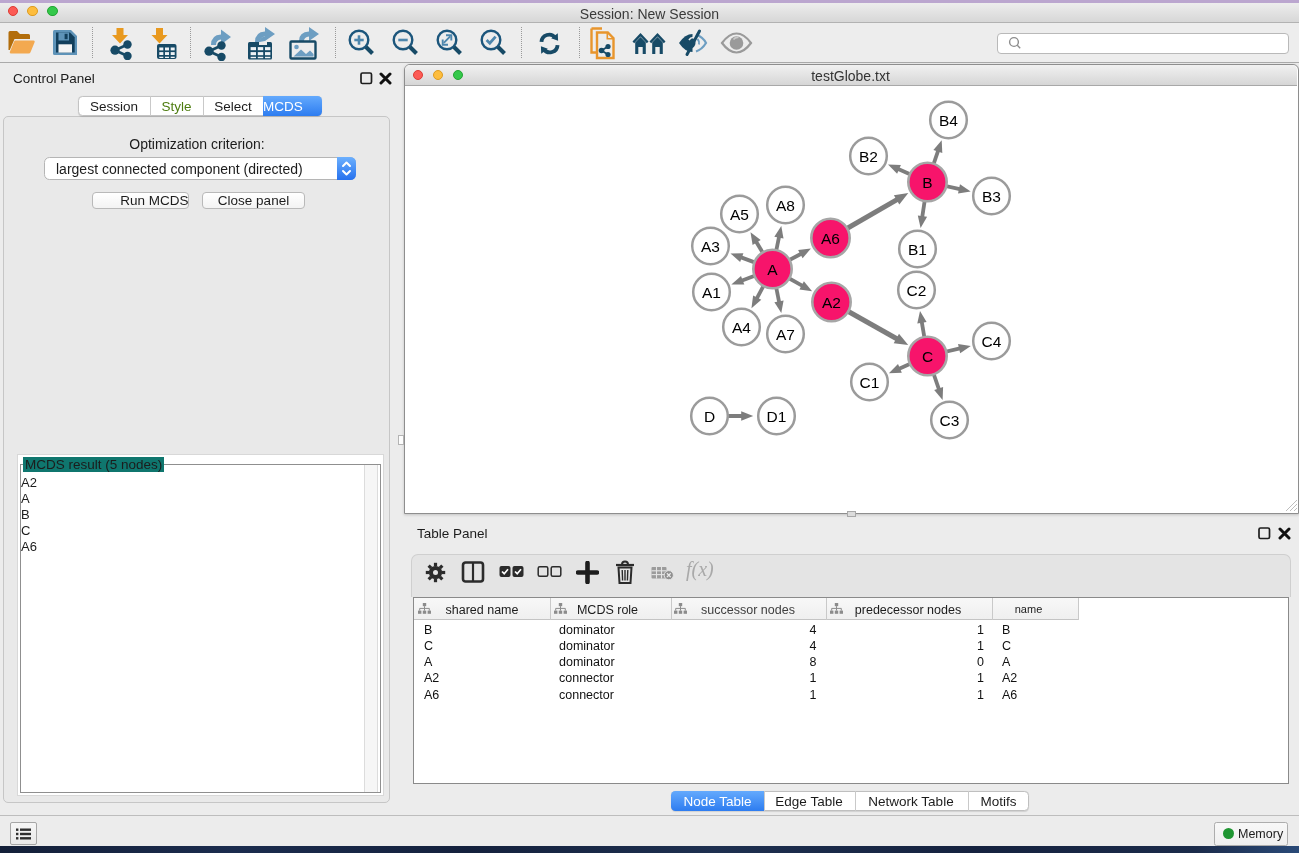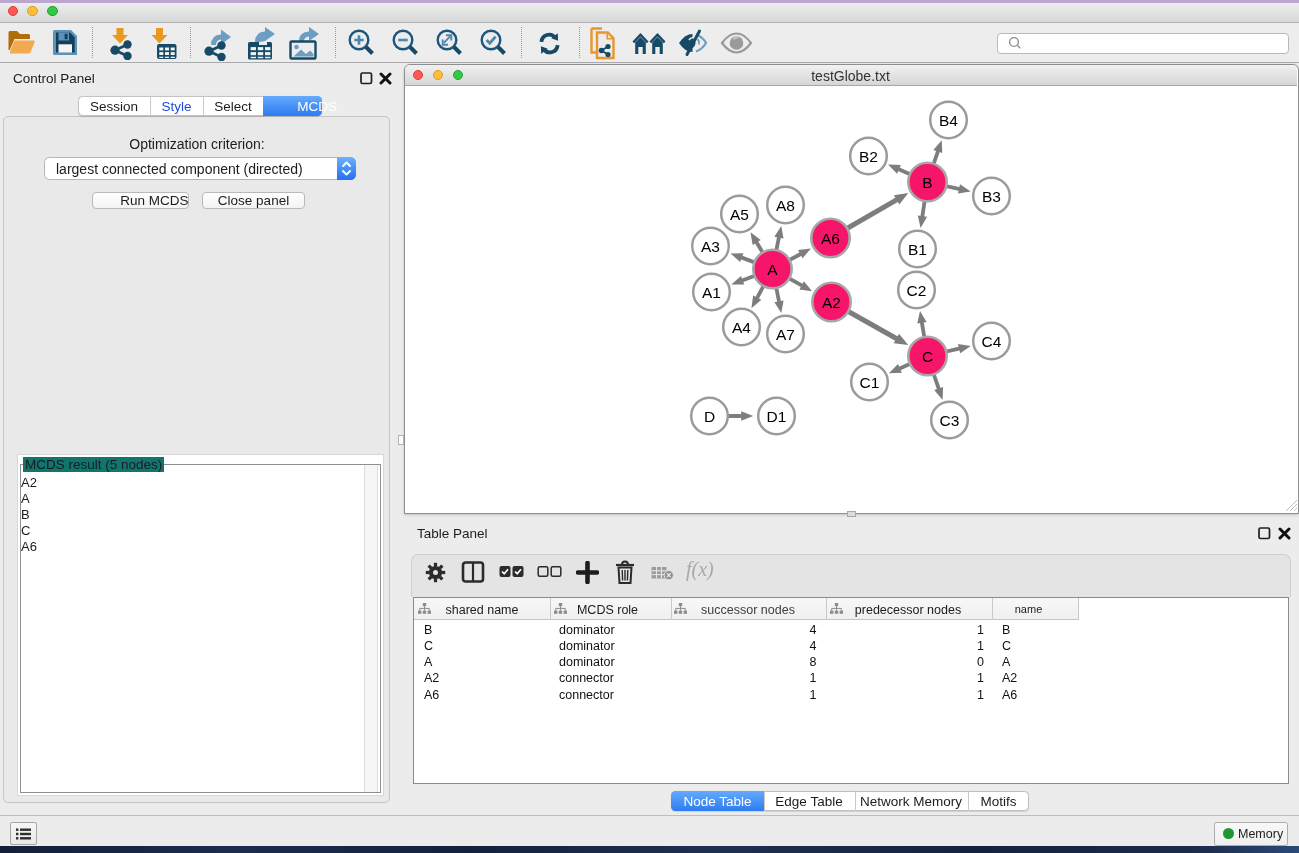--- a/index.html
+++ b/index.html
@@ -11,20 +11,21 @@
 .txt13{font-size:13px;color:#1c1c1c}
 </style></head>
 <body>
 
 <div class="abs" style="left:0;top:0;width:1299px;height:2.5px;background:#bba6cf"></div>
 
 <div class="abs" style="left:0;top:2.5px;width:1299px;height:20px;background:linear-gradient(#ededed,#d7d7d7);border-bottom:1px solid #b2b2b2">
  <div class="tl" style="left:7.8px;background:#fc5b55;border:0.5px solid #dd3c34"></div>
  <div class="tl" style="left:27.3px;background:#fdbd3e;border:0.5px solid #de9c20"></div>
  <div class="tl" style="left:47.3px;background:#34c84a;border:0.5px solid #23a433"></div>
+ <div class="abs" style="left:0;right:0;top:3px;text-align:center;font-size:14px;color:#3a3a3a">Session: New Session</div>
 </div>
 
 <div class="abs" style="left:0;top:23px;width:1299px;height:39.5px;background:#ededed;border-bottom:1px solid #aaaaaa"></div>
 <div class="sep" style="left:92px"></div>
 <div class="sep" style="left:190px"></div>
 <div class="sep" style="left:335px"></div>
 <div class="sep" style="left:521px"></div>
 <div class="sep" style="left:579px"></div>
 
 <div class="abs" style="left:997px;top:32.5px;width:292px;height:21px;background:#fff;border:1px solid #b9b9b9;border-radius:4px"></div>
@@ -183,23 +184,23 @@
 <path d="M21 2 L30 11 M30 2 L21 11" stroke="#111" stroke-width="3" stroke-linecap="round"></path>
 </svg>
 
 <div class="abs" style="left:2.5px;top:115.5px;width:387px;height:687.5px;background:#e9e9e9;border:1px solid #c6c6c6;border-radius:5px"></div>
 
 <div class="abs" style="left:78px;top:95.5px;width:244px;height:20.5px;background:#fff;border:1px solid #c3c3c3;border-radius:4.5px;box-shadow:0 0.5px 1px rgba(0,0,0,.12)"></div>
 <div class="abs" style="left:150px;top:95.5px;width:0;height:20.5px;border-left:1px solid #c9c9c9"></div>
 <div class="abs" style="left:203px;top:95.5px;width:0;height:20.5px;border-left:1px solid #c9c9c9"></div>
 <div class="abs" style="left:263px;top:95.5px;width:59px;height:20.5px;background:linear-gradient(#64aafd,#2d7cf0);border-radius:0 4.5px 4.5px 0"></div>
 <div class="abs" style="left:78px;top:98.5px;width:72px;text-align:center;font-size:13.5px;color:#1c1c1c">Session</div>
-<div class="abs" style="left:150px;top:98.5px;width:53px;text-align:center;font-size:13.5px;color:#1d4ed8">Style</div>
+<div class="abs" style="left:150px;top:98.5px;width:53px;text-align:center;font-size:13.5px;color:#4d7c0f">Style</div>
 <div class="abs" style="left:203px;top:98.5px;width:60px;text-align:center;font-size:13.5px;color:#1c1c1c">Select</div>
-<div class="abs" style="left:263px;top:98.5px;width:74px;text-align:right;font-size:13.5px;color:#fff">MCDS</div>
+<div class="abs" style="left:263px;top:98.5px;width:74px;text-align:left;font-size:13.5px;color:#fff">MCDS</div>
 
 <div class="abs" style="left:0;top:136px;width:394px;text-align:center;font-size:14px;color:#1c1c1c">Optimization criterion:</div>
 <div class="abs" style="left:44px;top:157px;width:311.5px;height:23px;background:#fff;border:1px solid #b5b5b5;border-radius:5.5px"></div>
 <div class="abs" style="left:56px;top:160.5px;font-size:14px;color:#1c1c1c">largest connected component (directed)</div>
 <div class="abs" style="left:336.5px;top:157px;width:19px;height:23px;background:linear-gradient(#6cb0fe,#2671ee);border-radius:0 5.5px 5.5px 0"></div>
 <svg class="abs" style="left:338.5px;top:160px" width="15" height="17" viewBox="0 0 15 17">
 <path d="M4 6 L7.5 2.5 L11 6" fill="none" stroke="#fff" stroke-width="2" stroke-linecap="round" stroke-linejoin="round"></path>
 <path d="M4 11 L7.5 14.5 L11 11" fill="none" stroke="#fff" stroke-width="2" stroke-linecap="round" stroke-linejoin="round"></path>
 </svg>
 <div class="abs" style="left:92px;top:191.5px;width:96.5px;height:17.5px;background:linear-gradient(#ffffff,#f3f3f3);border:1px solid #b9b9b9;border-radius:4px"></div>
@@ -483,21 +484,21 @@
 <div class="abs" style="left:884px;top:687.6px;width:100px;text-align:right;font-size:12.5px;color:#111">1</div>
 <div class="abs" style="left:1002px;top:687.6px;font-size:12.5px;color:#111">A6</div>
 
 <div class="abs" style="left:671px;top:791px;width:358px;height:19.5px;background:#fff;border:1px solid #bfbfbf;border-radius:4.5px;box-shadow:0 0.5px 1px rgba(0,0,0,.12)"></div>
 <div class="abs" style="left:671px;top:791px;width:93px;height:19.5px;background:linear-gradient(#64aafd,#2d7cf0);border-radius:4.5px 0 0 4.5px"></div>
 <div class="abs" style="left:764px;top:791px;width:0;height:19.5px;border-left:1px solid #c9c9c9"></div>
 <div class="abs" style="left:854.5px;top:791px;width:0;height:19.5px;border-left:1px solid #c9c9c9"></div>
 <div class="abs" style="left:967.5px;top:791px;width:0;height:19.5px;border-left:1px solid #c9c9c9"></div>
 <div class="abs" style="left:671px;top:794px;width:93px;text-align:center;font-size:13.5px;color:#fff">Node Table</div>
 <div class="abs" style="left:764px;top:794px;width:90px;text-align:center;font-size:13.5px;color:#1c1c1c">Edge Table</div>
-<div class="abs" style="left:854.5px;top:794px;width:113px;text-align:center;font-size:13.5px;color:#1c1c1c">Network Memory</div>
+<div class="abs" style="left:854.5px;top:794px;width:113px;text-align:center;font-size:13.5px;color:#1c1c1c">Network Table</div>
 <div class="abs" style="left:967.5px;top:794px;width:62px;text-align:center;font-size:13.5px;color:#1c1c1c">Motifs</div>
 
 <div class="abs" style="left:0;top:815px;width:1299px;height:0;border-top:1px solid #bdbdbd"></div>
 <div class="abs" style="left:10px;top:821.5px;width:27px;height:23.5px;background:linear-gradient(#f6f6f6,#e9e9e9);border:1px solid #a6a6a6;border-radius:2px"></div>
 <svg class="abs" style="left:16px;top:827.5px" width="15" height="12" viewBox="0 0 15 12">
 <g fill="#2f2f2f">
       <rect x="0" y="0.5" width="2.4" height="2.4"></rect>
       <rect x="4" y="0.5" width="11" height="2.4"></rect>
       <rect x="0" y="4.8" width="2.4" height="2.4"></rect>
       <rect x="4" y="4.8" width="11" height="2.4"></rect>

